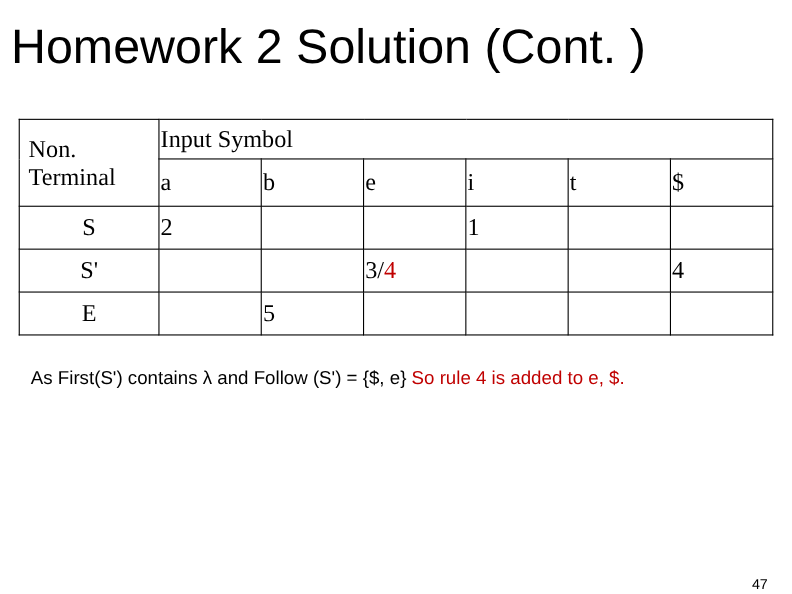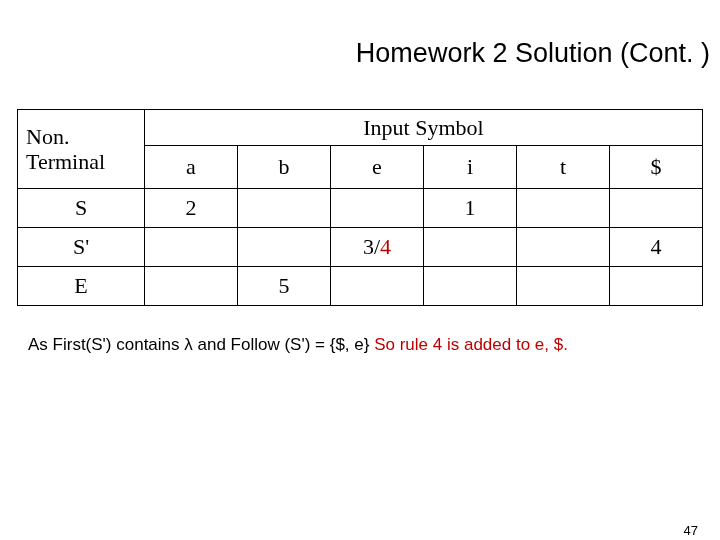--- a/index.html
+++ b/index.html
@@ -5,35 +5,34 @@
   html,body{margin:0;padding:0}
   body{
     width:720px;height:540px;
     background:#fff;
     font-family:Arial,Helvetica,sans-serif;
     color:#000;
     position:relative;
     box-sizing:border-box;
   }
   .title{
-    font-size:27px;
-    text-align:right;
+    font-size:44px;
+    text-align:left;
     padding:18px 10px 40px 10px;
-    margin-top:20px;
   }
   .tbl{
     border-collapse:collapse;
     margin:0 auto;
     font-family:"Times New Roman",Times,serif;
     font-size:22px;
     border-radius:17px;
   }
   .tbl td, .tbl th{
     border:1px solid #000;
-    text-align:center;
+    text-align:left;
     vertical-align:middle;
     font-weight:normal;
   }
   .tbl .hdr-nt{
     width:110px;
     height:70px;
     text-align:left;
     padding:4px 8px;
     line-height:1.15;
   }

